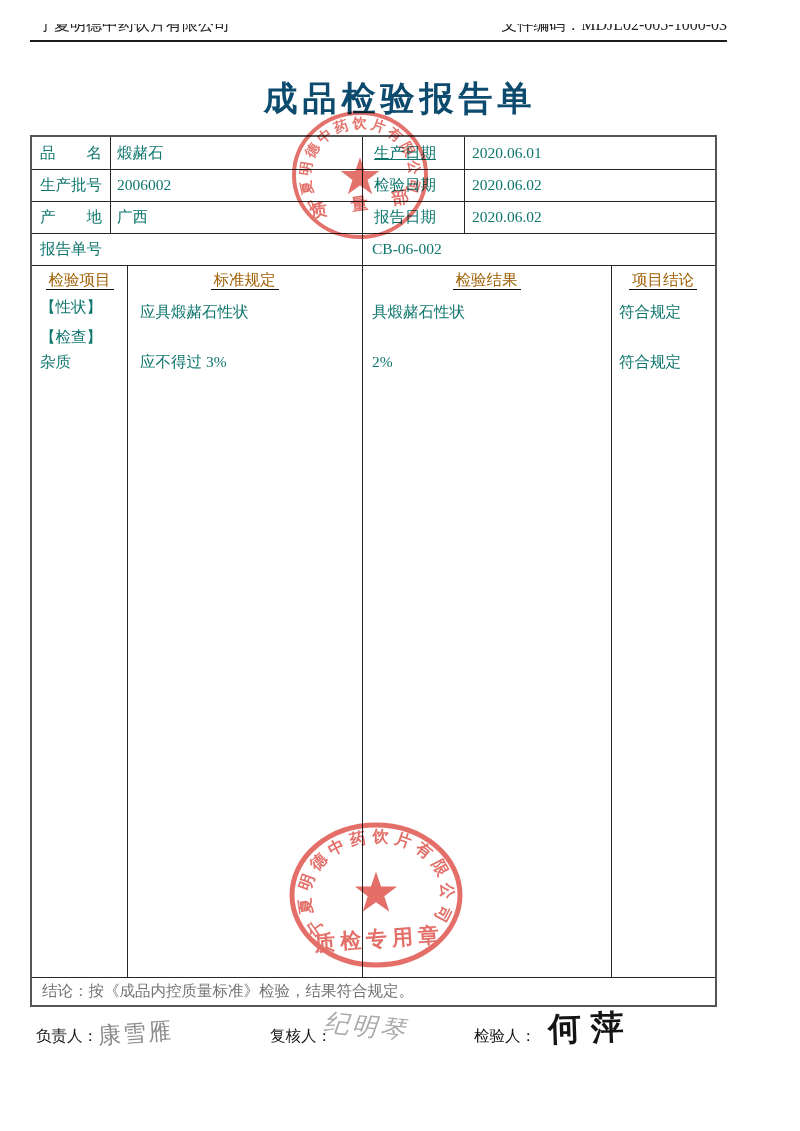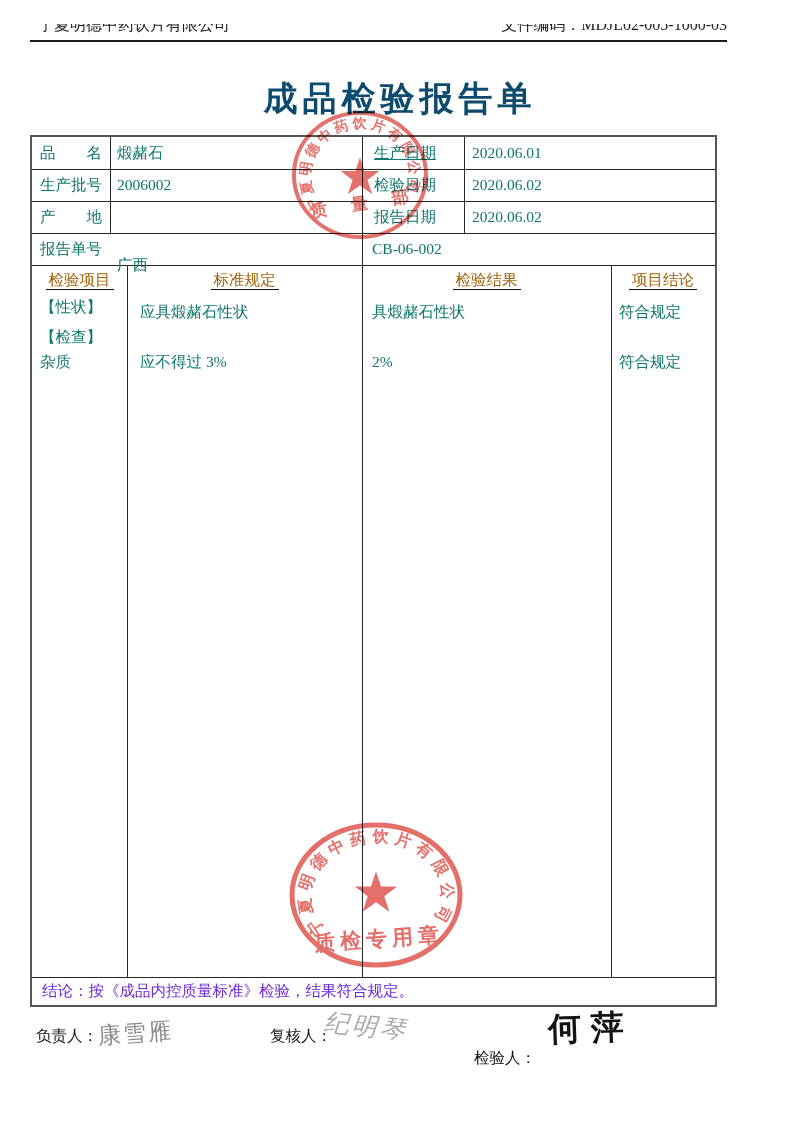--- a/index.html
+++ b/index.html
@@ -14,21 +14,21 @@
   .title{
     position:absolute;left:0;top:76px;width:800px;text-align:center;
     font-size:34px;font-weight:bold;letter-spacing:5px;color:#0c4a6e;
   }
   .tbl{position:absolute;left:30px;top:135px;width:683px;height:868px;border:2px solid #555;}
   .hline{position:absolute;left:0;width:100%;border-top:1.4px solid #262626;}
   .vline{position:absolute;width:0;border-left:1.4px solid #262626;}
   .cell{position:absolute;font-size:15.5px;line-height:20px;white-space:pre;color:#0f766e;}
   .hdrcell{position:absolute;font-size:15.5px;line-height:20px;text-align:center;color:#a16207;}
   .hdrcell span{border-bottom:1.2px solid #111;padding:0 3px 1px;}
-  .concl{position:absolute;left:10px;top:844px;font-size:15.5px;color:#6d28d9;white-space:pre;}
+  .concl{position:absolute;left:10px;top:844px;font-size:15.5px;color:#737373;white-space:pre;}
   .sig-label{position:absolute;font-size:15.5px;color:#111;}
   .sig{position:absolute;white-space:nowrap;}
   .sig1{left:98px;top:1018px;font-size:23px;color:#8b8b8b;letter-spacing:2px;transform:rotate(-4deg);}
   .sig2{left:326px;top:1010px;font-size:25px;color:#a9a9a9;letter-spacing:3px;transform:rotate(6deg) skewX(-14deg);}
   .sig3{left:548px;top:1006px;font-size:33px;font-weight:bold;color:#141414;letter-spacing:10px;transform:rotate(-2deg);}
   .stamp{position:absolute;mix-blend-mode:multiply;pointer-events:none;}
 </style>
 </head>
 <body>
 
@@ -61,21 +61,21 @@
     <div class="cell" style="left:85px;top:6px;">煅赭石</div>
     <div class="cell" style="left:342px;top:6px;text-decoration:underline;">生产日期</div>
     <div class="cell" style="left:440px;top:6px;">2020.06.01</div>
 
     <div class="cell" style="left:8px;top:38px;">生产批号</div>
     <div class="cell" style="left:85px;top:38px;">2006002</div>
     <div class="cell" style="left:342px;top:38px;">检验日期</div>
     <div class="cell" style="left:440px;top:38px;">2020.06.02</div>
 
     <div class="cell" style="left:8px;top:70px;">产　　地</div>
-    <div class="cell" style="left:85px;top:70px;margin-top:48px;">广西</div>
+    <div class="cell" style="left:85px;top:70px;">广西</div>
     <div class="cell" style="left:342px;top:70px;">报告日期</div>
     <div class="cell" style="left:440px;top:70px;">2020.06.02</div>
 
     <div class="cell" style="left:8px;top:102px;">报告单号</div>
     <div class="cell" style="left:340px;top:102px;font-family:Liberation Serif, serif;">CB-06-002</div>
 
     <div class="hdrcell" style="left:0;top:133px;width:95px;"><span>检验项目</span></div>
     <div class="hdrcell" style="left:95px;top:133px;width:235px;"><span>标准规定</span></div>
     <div class="hdrcell" style="left:330px;top:133px;width:249px;"><span>检验结果</span></div>
     <div class="hdrcell" style="left:579px;top:133px;width:104px;"><span>项目结论</span></div>
@@ -92,21 +92,21 @@
     <div class="cell" style="left:340px;top:215px;">2%</div>
     <div class="cell" style="left:587px;top:215px;">符合规定</div>
 
     <div class="concl">结论：按《成品内控质量标准》检验，结果符合规定。</div>
   </div>
 
   <div class="sig-label" style="left:36px;top:1026px;">负责人：</div>
   <div class="sig sig1">康雪雁</div>
   <div class="sig-label" style="left:270px;top:1026px;">复核人：</div>
   <div class="sig sig2">纪明琴</div>
-  <div class="sig-label" style="left:474px;top:1026px;margin-top:22px;">检验人：</div>
+  <div class="sig-label" style="left:474px;top:1026px;">检验人：</div>
   <div class="sig sig3">何萍</div>
 
   <svg class="stamp" style="left:285px;top:105px;opacity:0.8;" width="150" height="140" viewBox="0 0 150 140">
     <ellipse cx="75" cy="70" rx="66" ry="62" fill="none" stroke="#dd4f47" stroke-width="4"></ellipse>
     <defs>
       <path id="arcTop" d="M 34.5 97.5 A 50 47 0 1 1 115.5 97.5" fill="none"></path>
     </defs>
     <g transform="rotate(-9 75 70)" fill="#dd4f47">
       <text font-size="14" letter-spacing="3.4" font-weight="bold">
         <textPath href="#arcTop" startOffset="50%" text-anchor="middle">宁夏明德中药饮片有限公司</textPath>

